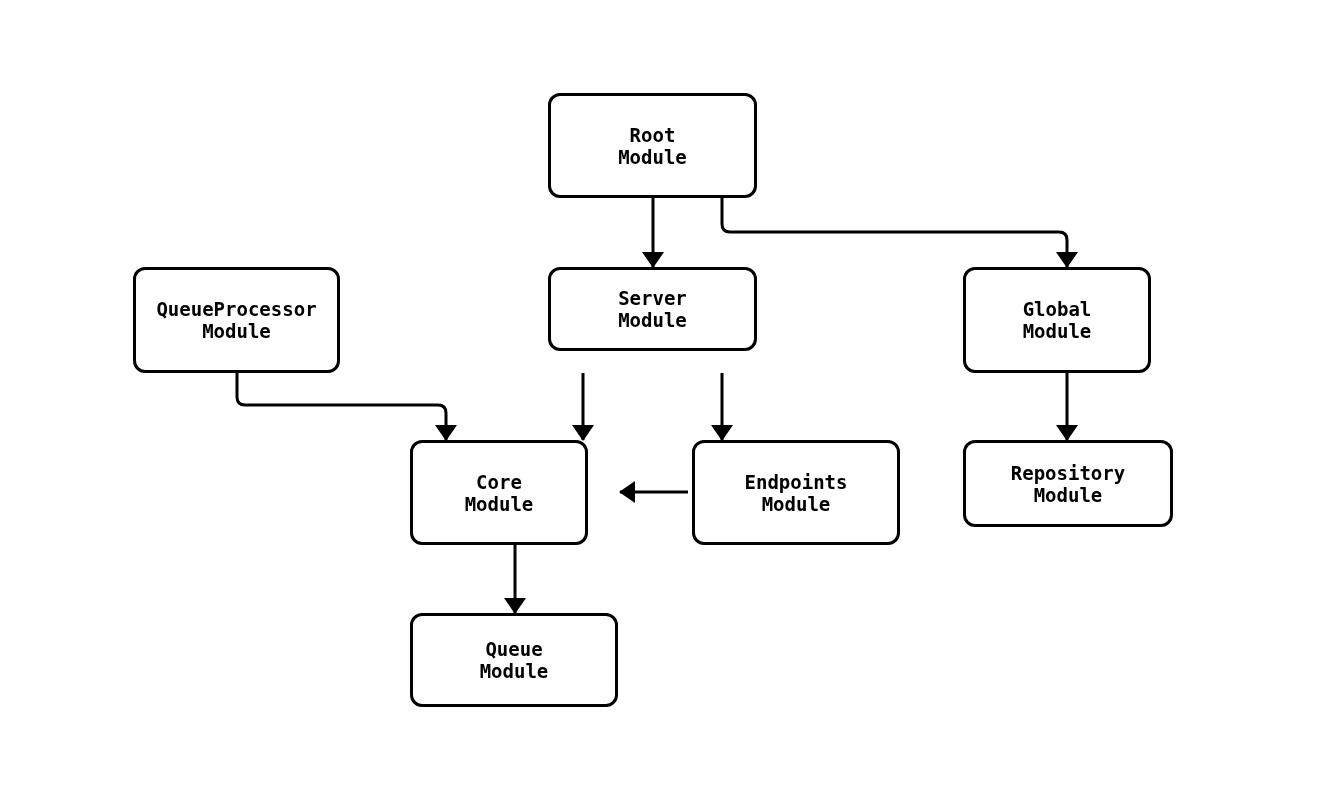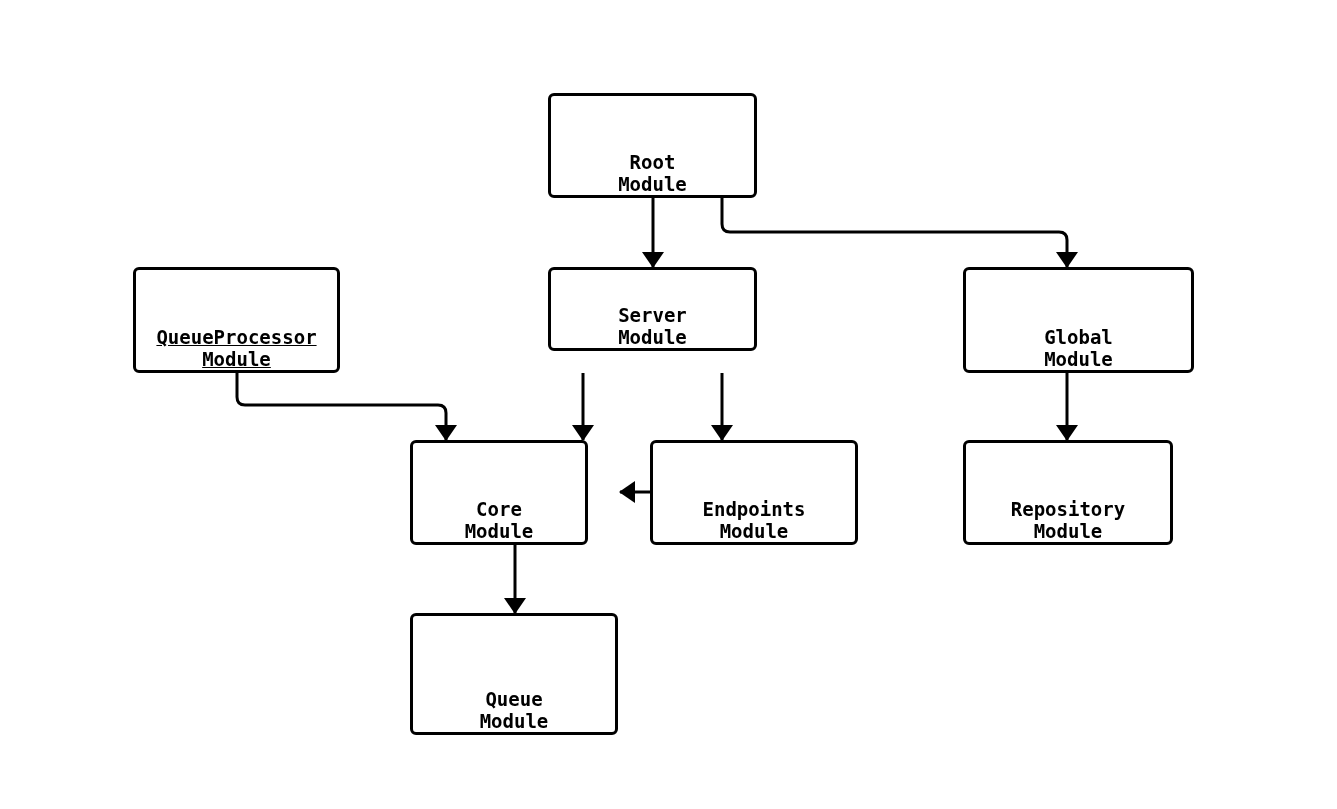--- a/index.html
+++ b/index.html
@@ -25,23 +25,23 @@
   .edge {
     fill: none;
     stroke: #000000;
     stroke-width: 3px;
   }
   .node {
     position: absolute;
     box-sizing: border-box;
     background: #ffffff;
     border: 3px solid #000000;
-    border-radius: 6px;
+    border-radius: 12px;
     display: flex;
-    align-items: flex-end;
+    align-items: center;
     justify-content: center;
     text-align: center;
   }
   .node-label {
     white-space: pre-line;
     font-weight: 700;
     font-size: 19px;
     line-height: 22px;
     color: #000000;
   }
@@ -63,42 +63,42 @@
       <path d="M722,373 L722,440" class="edge" marker-end="url(#arrowhead)"></path>
       <path d="M688,492 L620,492" class="edge" marker-end="url(#arrowhead)"></path>
       <path d="M1067,373 L1067,440" class="edge" marker-end="url(#arrowhead)"></path>
       <path d="M515,545 L515,613" class="edge" marker-end="url(#arrowhead)"></path>
     </svg>
   <div id="node-layer">
       <div class="node" style="left: 548px; top: 93px; width: 209px; height: 105px;">
         <span class="node-label">Root
 Module</span>
       </div>
-      <div class="node" style="left: 133px; top: 267px; width: 207px; height: 106px; text-decoration: underline;">
+      <div class="node" style="left: 133px; top: 267px; width: 207px; height: 106px;">
         <span class="node-label">QueueProcessor
 Module</span>
       </div>
       <div class="node" style="left: 548px; top: 267px; width: 209px; height: 84px;">
         <span class="node-label">Server
 Module</span>
       </div>
-      <div class="node" style="left: 963px; top: 267px; width: 231px; height: 106px;">
+      <div class="node" style="left: 963px; top: 267px; width: 188px; height: 106px;">
         <span class="node-label">Global
 Module</span>
       </div>
       <div class="node" style="left: 410px; top: 440px; width: 178px; height: 105px;">
         <span class="node-label">Core
 Module</span>
       </div>
-      <div class="node" style="left: 650px; top: 440px; width: 208px; height: 105px;">
+      <div class="node" style="left: 692px; top: 440px; width: 208px; height: 105px;">
         <span class="node-label">Endpoints
 Module</span>
       </div>
-      <div class="node" style="left: 963px; top: 440px; width: 210px; height: 105px;">
+      <div class="node" style="left: 963px; top: 440px; width: 210px; height: 87px;">
         <span class="node-label">Repository
 Module</span>
       </div>
-      <div class="node" style="left: 410px; top: 613px; width: 208px; height: 122px;">
+      <div class="node" style="left: 410px; top: 613px; width: 208px; height: 94px;">
         <span class="node-label">Queue
 Module</span>
       </div>
     </div>
 </div>
 
 </body></html>

